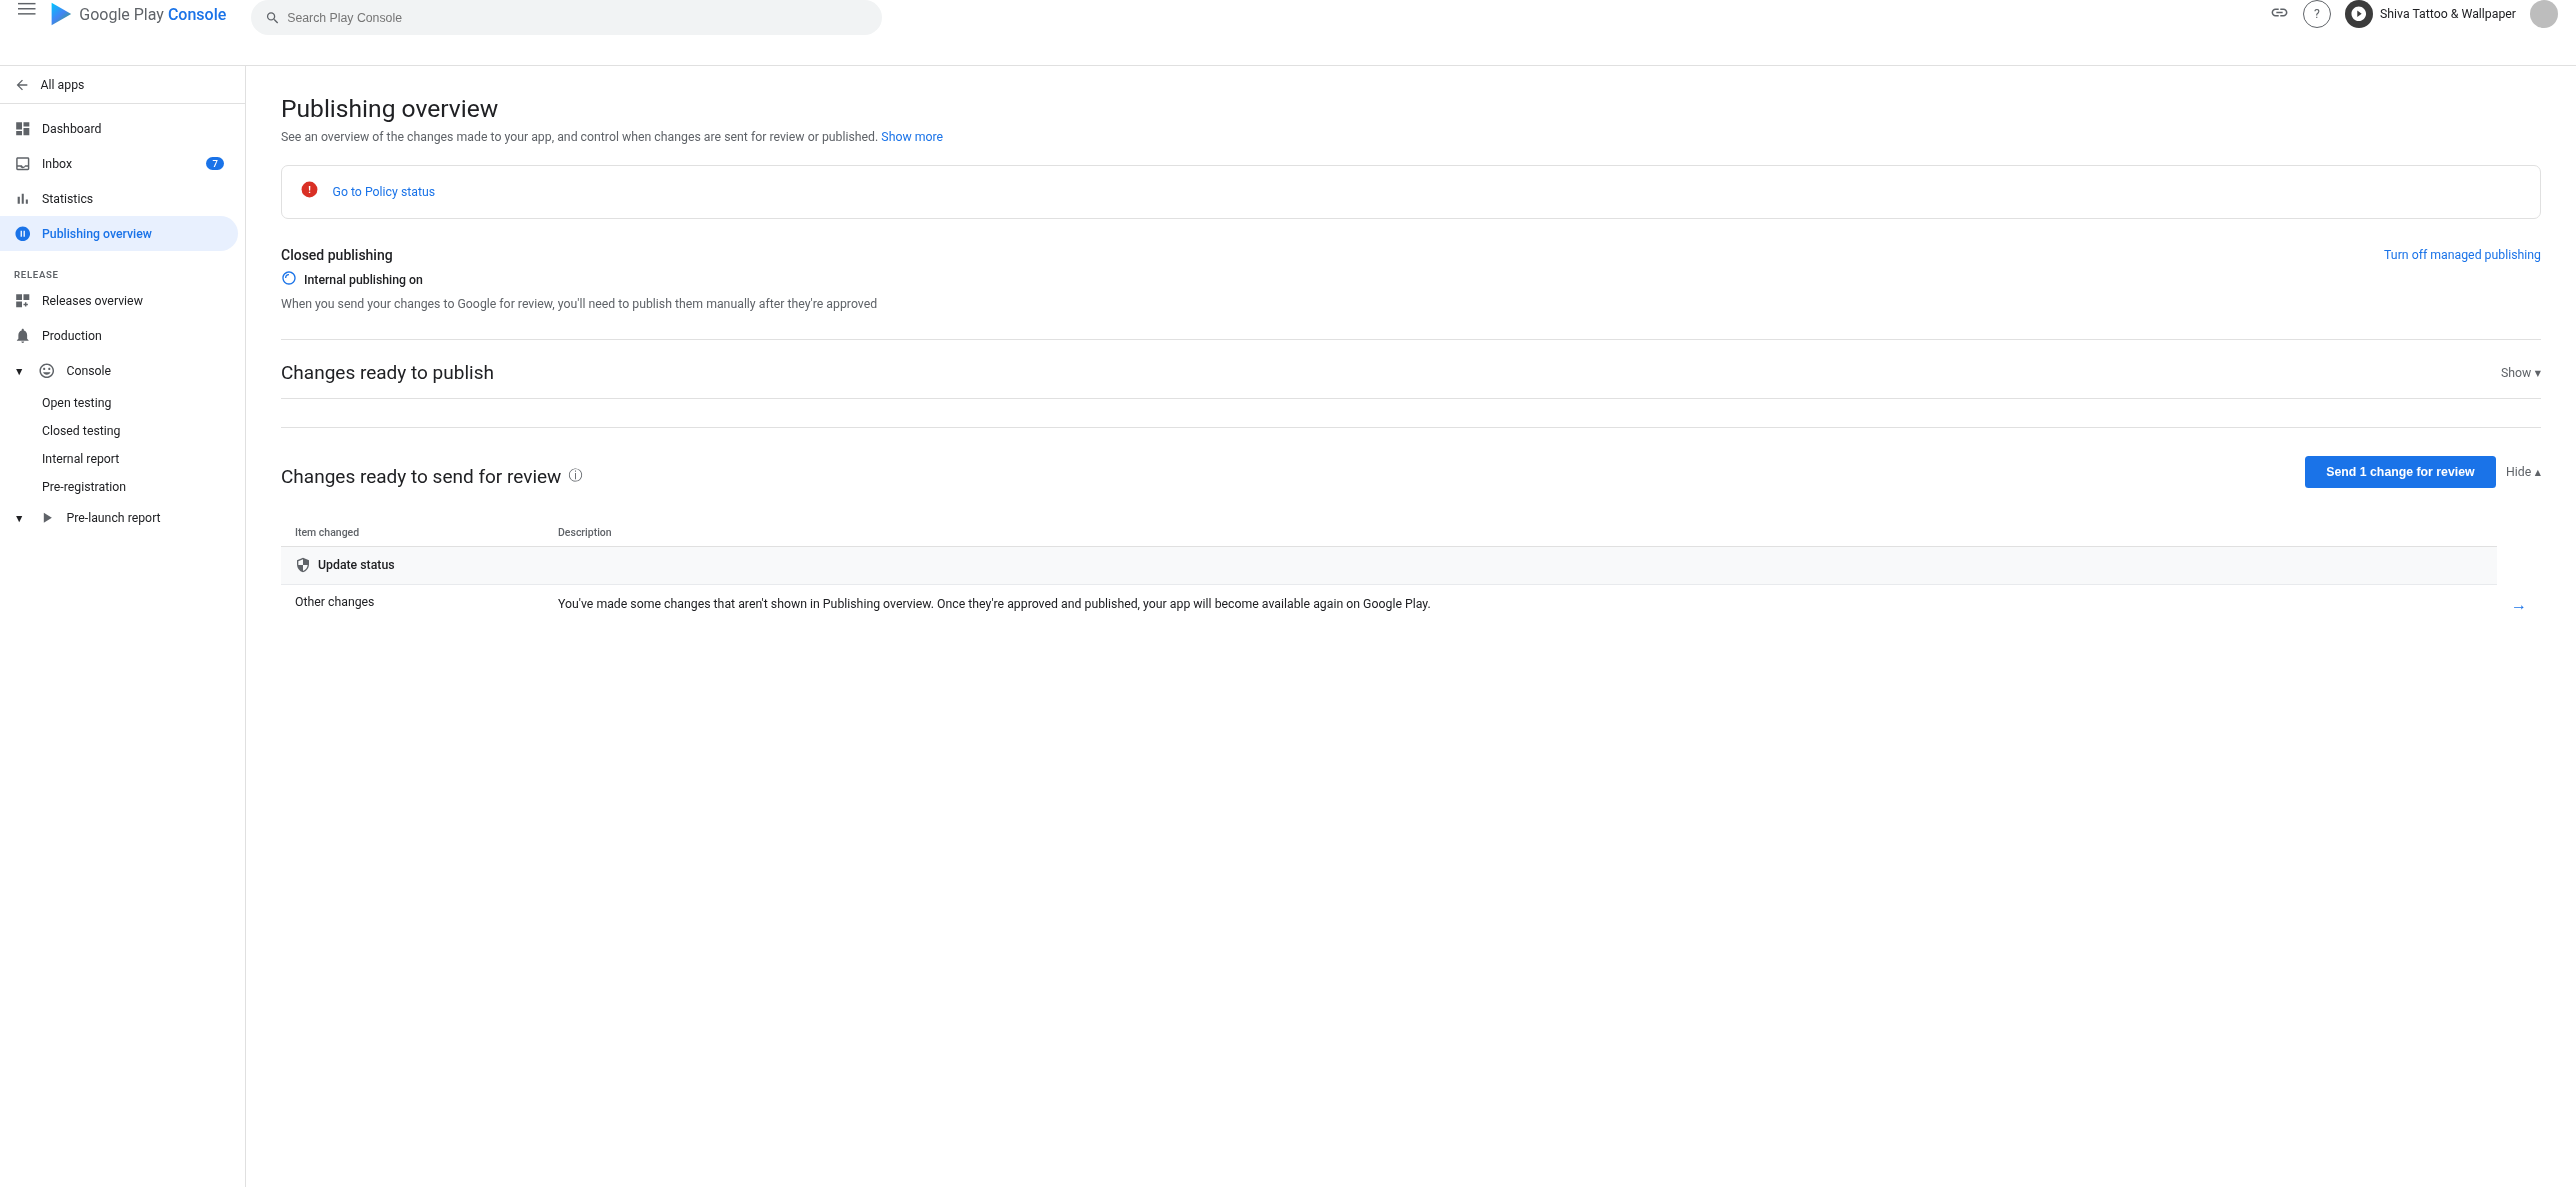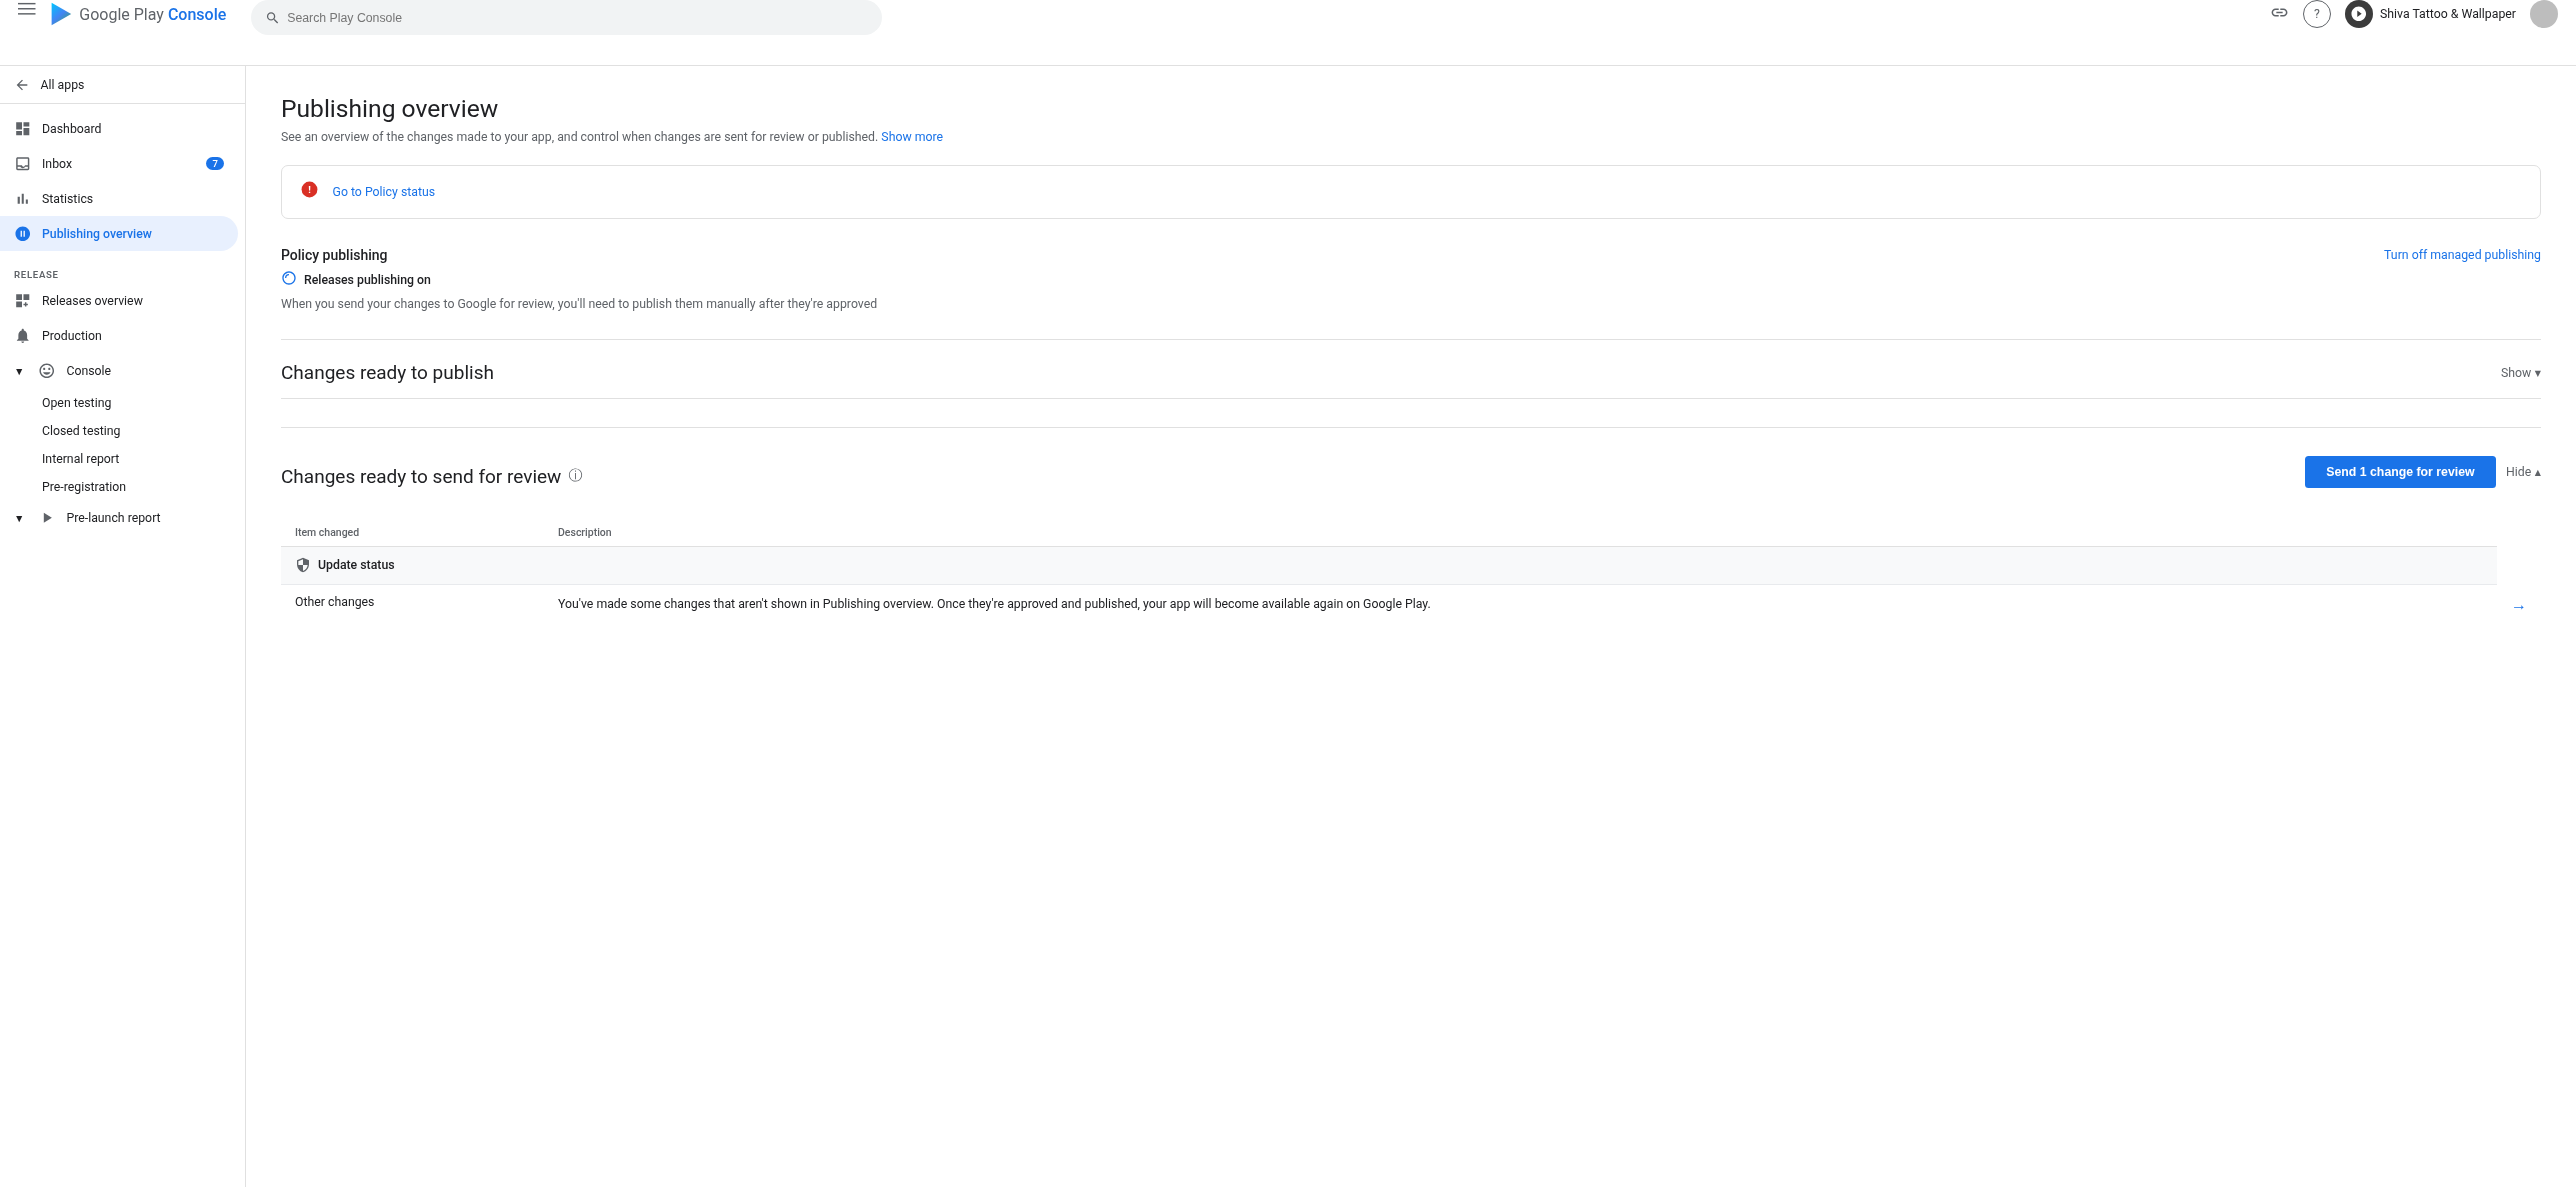--- a/index.html
+++ b/index.html
@@ -309,31 +309,31 @@
         <svg width="19" height="19" viewBox="0 0 24 24" style="font-size:22px">
             <circle cx="12" cy="12" r="10" fill="#d93025"></circle>
             <text x="12" y="16" text-anchor="middle" fill="#fff" font-size="12" font-weight="bold">!</text>
           </svg>
       </span>
       <a href="#" class="alert-link">Go to Policy status</a>
     </div>
 
     <div class="managed-pub">
       <div class="section-header">
-        <span class="section-title">Policy publishing</span>
+        <span class="section-title">Closed publishing</span>
         <a href="#" class="section-action">Turn off managed publishing</a>
       </div>
       <div class="managed-pub-status">
         <span class="managed-pub-status-icon">
           <svg width="16" height="16" viewBox="0 0 24 24" fill="#1a73e8">
               <path d="M12 2C6.48 2 2 6.48 2 12s4.48 10 10 10 10-4.48 10-10S17.52 2 12 2zm0 18c-4.42 0-8-3.58-8-8s3.58-8 8-8 8 3.58 8 8-3.58 8-8 8z"></path>
               <path d="M12 6a6 6 0 0 0-6 6h2a4 4 0 0 1 4-4V6z" fill="#1a73e8"></path>
             </svg>
         </span>
-        <span class="managed-pub-status-text">Releases publishing on</span>
+        <span class="managed-pub-status-text">Internal publishing on</span>
       </div>
       <p class="managed-pub-desc">When you send your changes to Google for review, you'll need to publish them manually after they're approved</p>
     </div>
 
     <hr class="divider">
 
     <div class="changes-section">
       <div class="changes-header">
         <h2 class="changes-title">Changes ready to publish</h2>
         <button class="show-btn">

